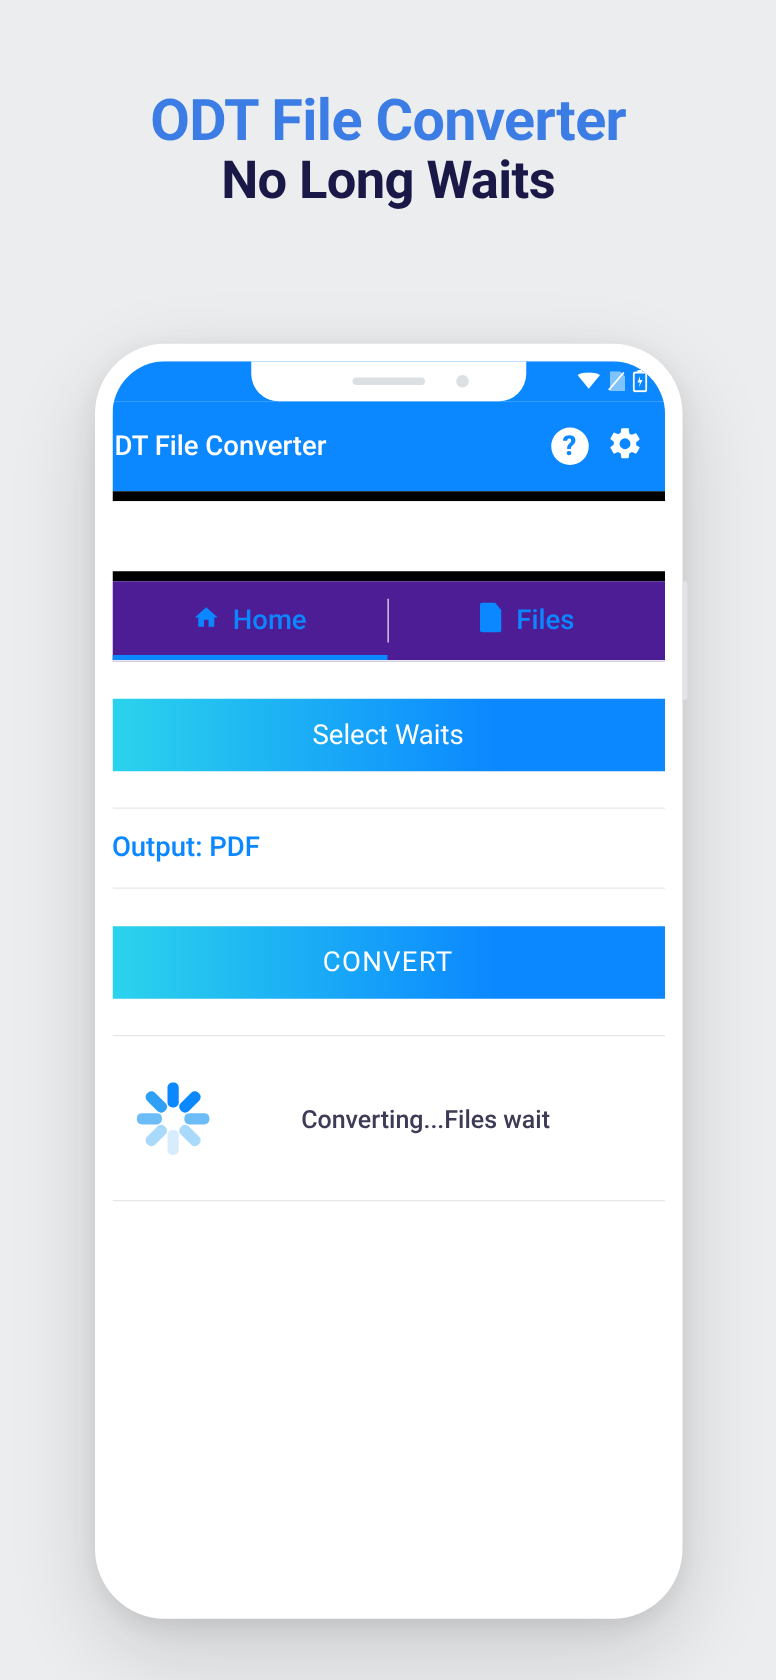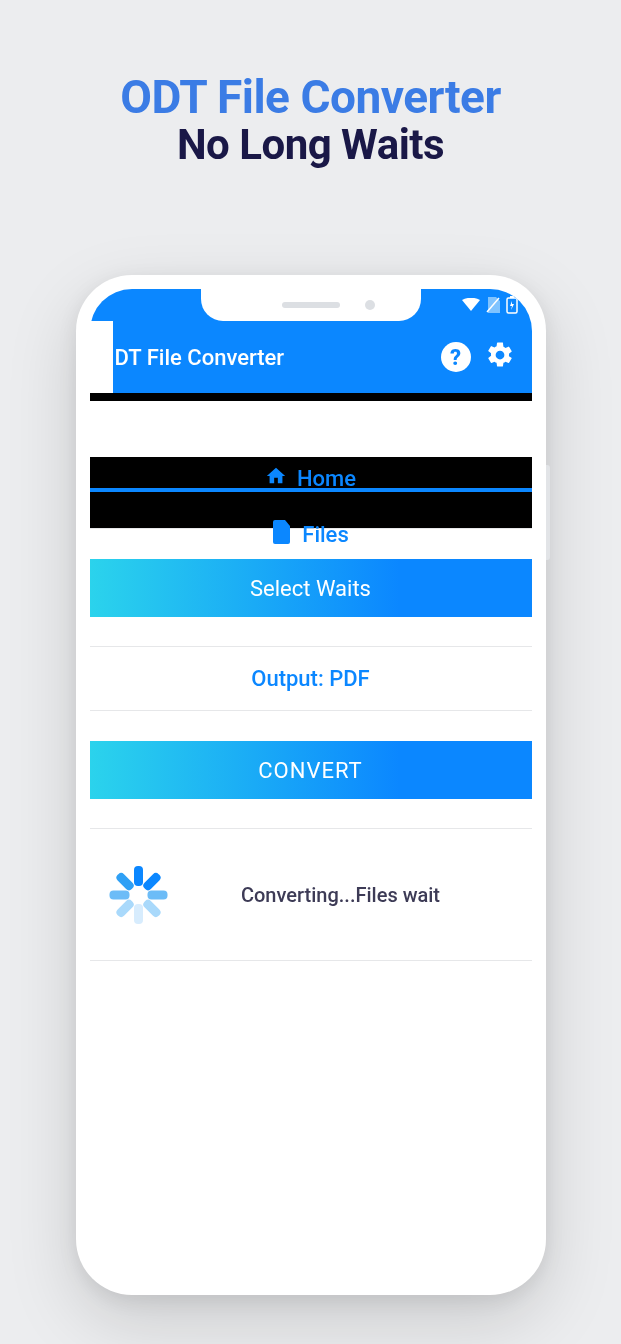--- a/index.html
+++ b/index.html
@@ -101,21 +101,20 @@
 }
 .status-icon { display:inline-flex; }
 
 .appbar {
   height: 72px;
   background: #0b87ff;
   display: flex;
   align-items: center;
   padding: 0 10px 0 0;
   color: #ffffff;
-  margin-left: 23px;
 }
 .appbar-title {
   font-size: 22px;
   font-weight: 500;
   flex: 1;
   padding-left: 2px;
   white-space: nowrap;
   overflow: hidden;
 }
 .appbar-icon {
@@ -139,22 +138,21 @@
 }
 
 .black-strip { height: 8px; background: #000000; }
 
 .white-gap { height: 56px; background: #ffffff; }
 
 .tabs {
   display: flex;
   height: 64px;
   border-bottom: 1px solid #e6e7e9;
-  background: #000000;
-  flex-direction: column;
+  background: #4c1d95;
 }
 .tab {
   flex: 1;
   display: flex;
   align-items: center;
   justify-content: center;
   gap: 10px;
   color: #0b87ff;
   font-size: 22px;
   font-weight: 500;
@@ -186,21 +184,20 @@
   align-items: center;
   justify-content: center;
   font-size: 22px;
   font-weight: 400;
 }
 
 .row {
   height: 64px;
   display: flex;
   align-items: center;
-  justify-content: center;
   border-bottom: 1px solid #e6e7e9;
 }
 .row.spacer { height: 30px; border-bottom: 1px solid #e6e7e9; }
 .output-label {
   color: #0b87ff;
   font-size: 22px;
   font-weight: 500;
 }
 
 .convert-btn {

